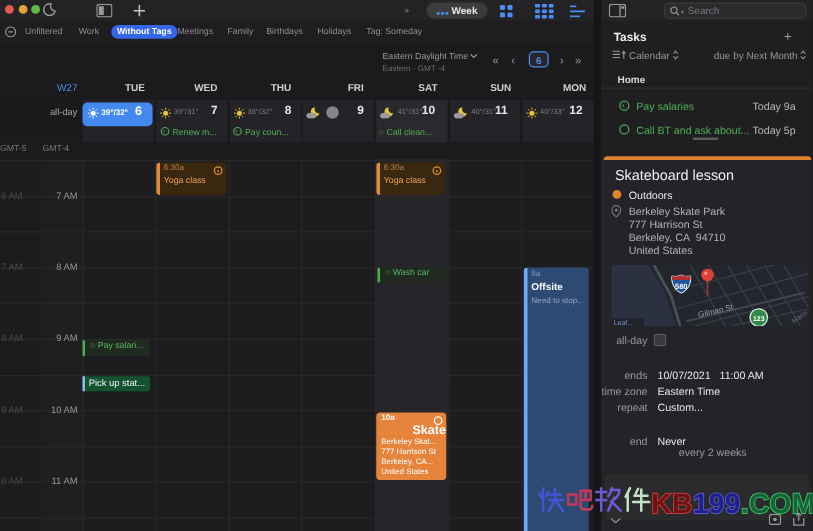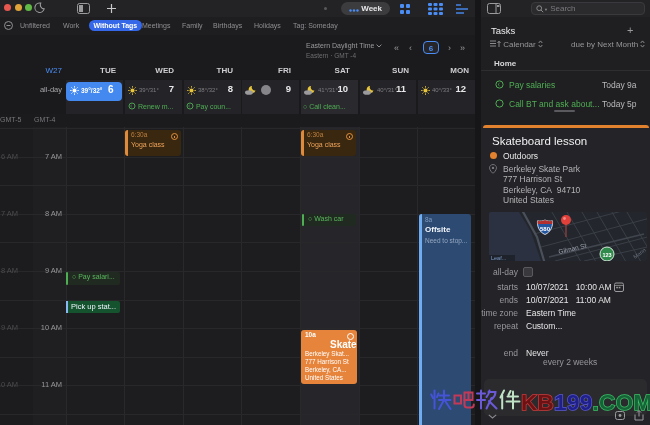--- a/index.html
+++ b/index.html
@@ -372,21 +372,21 @@
     <div class="offsite" style="left:419px;top:87px;width:52px;height:211px;">
       <div class="bar"></div>
       <div class="abs" style="left:6px;top:2px;font-size:6.5px;color:#7f9cc2;">8a</div>
       <div class="abs" style="left:6px;top:11px;font-size:8px;font-weight:bold;color:#f2f6fc;">Offsite</div>
       <div class="abs" style="left:6px;top:23px;font-size:6.5px;color:#97a9c2;">Need to stop...</div>
     </div>
   </div>
 
   <div class="vdivider"></div>
   <div class="panel"></div>
-  <div class="abs" style="left:491px;top:25px;font-size:9.5px;font-weight:normal;color:#ededef;">Tasks</div>
+  <div class="abs" style="left:491px;top:25px;font-size:9.5px;font-weight:bold;color:#ededef;">Tasks</div>
   <div class="abs" style="left:627px;top:24px;font-size:11px;color:#9b9b9e;">+</div>
   <div class="abs" style="left:490px;top:40px;font-size:8px;color:#97979b;"><svg style="vertical-align:-1px;" width="11" height="8" viewBox="0 0 11 8">
         <g stroke="#97979b" stroke-width="0.9">
           <path d="M0 1 h6"></path>
           <path d="M0 3.5 h6"></path>
           <path d="M0 6 h6"></path>
           <path d="M9 7 V1.5 M7.5 3 L9 1.2 L10.5 3" fill="none"></path>
         </g>
       </svg> Calendar <svg style="vertical-align:-1px;" width="5" height="8" viewBox="0 0 5 8">
         <path d="M0.7 3 L2.5 0.9 L4.3 3" fill="none" stroke="#97979b" stroke-width="0.9"></path>
@@ -458,30 +458,20 @@
       <text x="118" y="44.5" fill="#fff" font-size="5.5" text-anchor="middle" font-weight="bold">123</text>
       <rect x="0" y="43" width="26" height="6" fill="#1c1f24" opacity="0.8"></rect>
       <text x="2" y="48" fill="#7f9cc9" font-size="5.5" text-decoration="underline">Leaf...</text>
     </svg>
   </div>
 
   <div class="frow" style="left:481px;top:267px;">
     <span class="fl">all-day</span>
     <span class="abs" style="left:42px;top:0px;width:10px;height:10px;background:#39393d;border:1px solid #5a5a5e;border-radius:2px;"></span>
   </div>
-  <div class="frow" style="left:481px;top:282px;">
-    <span class="fl">starts</span>
-    <span class="fv">10/07/2021 &nbsp;&nbsp;10:00 AM</span>
-    <svg class="abs" style="left:133px;top:0px;" width="10" height="10" viewBox="0 0 10 10">
-        <rect x="0.5" y="1" width="9" height="8.5" rx="1.5" fill="none" stroke="#9b9b9e"></rect>
-        <path d="M0.5 3.4 h9" stroke="#9b9b9e" stroke-width="0.8"></path>
-        <rect x="2.2" y="4.8" width="1.7" height="1.5" fill="#9b9b9e"></rect>
-        <rect x="4.7" y="4.8" width="1.7" height="1.5" fill="#9b9b9e"></rect>
-      </svg>
-  </div>
   <div class="frow" style="left:481px;top:295px;">
     <span class="fl">ends</span>
     <span class="fv">10/07/2021 &nbsp;&nbsp;11:00 AM</span>
   </div>
   <div class="frow" style="left:481px;top:308px;">
     <span class="fl">time zone</span>
     <span class="fv">Eastern Time</span>
   </div>
   <div class="frow" style="left:481px;top:321px;">
     <span class="fl">repeat</span>

